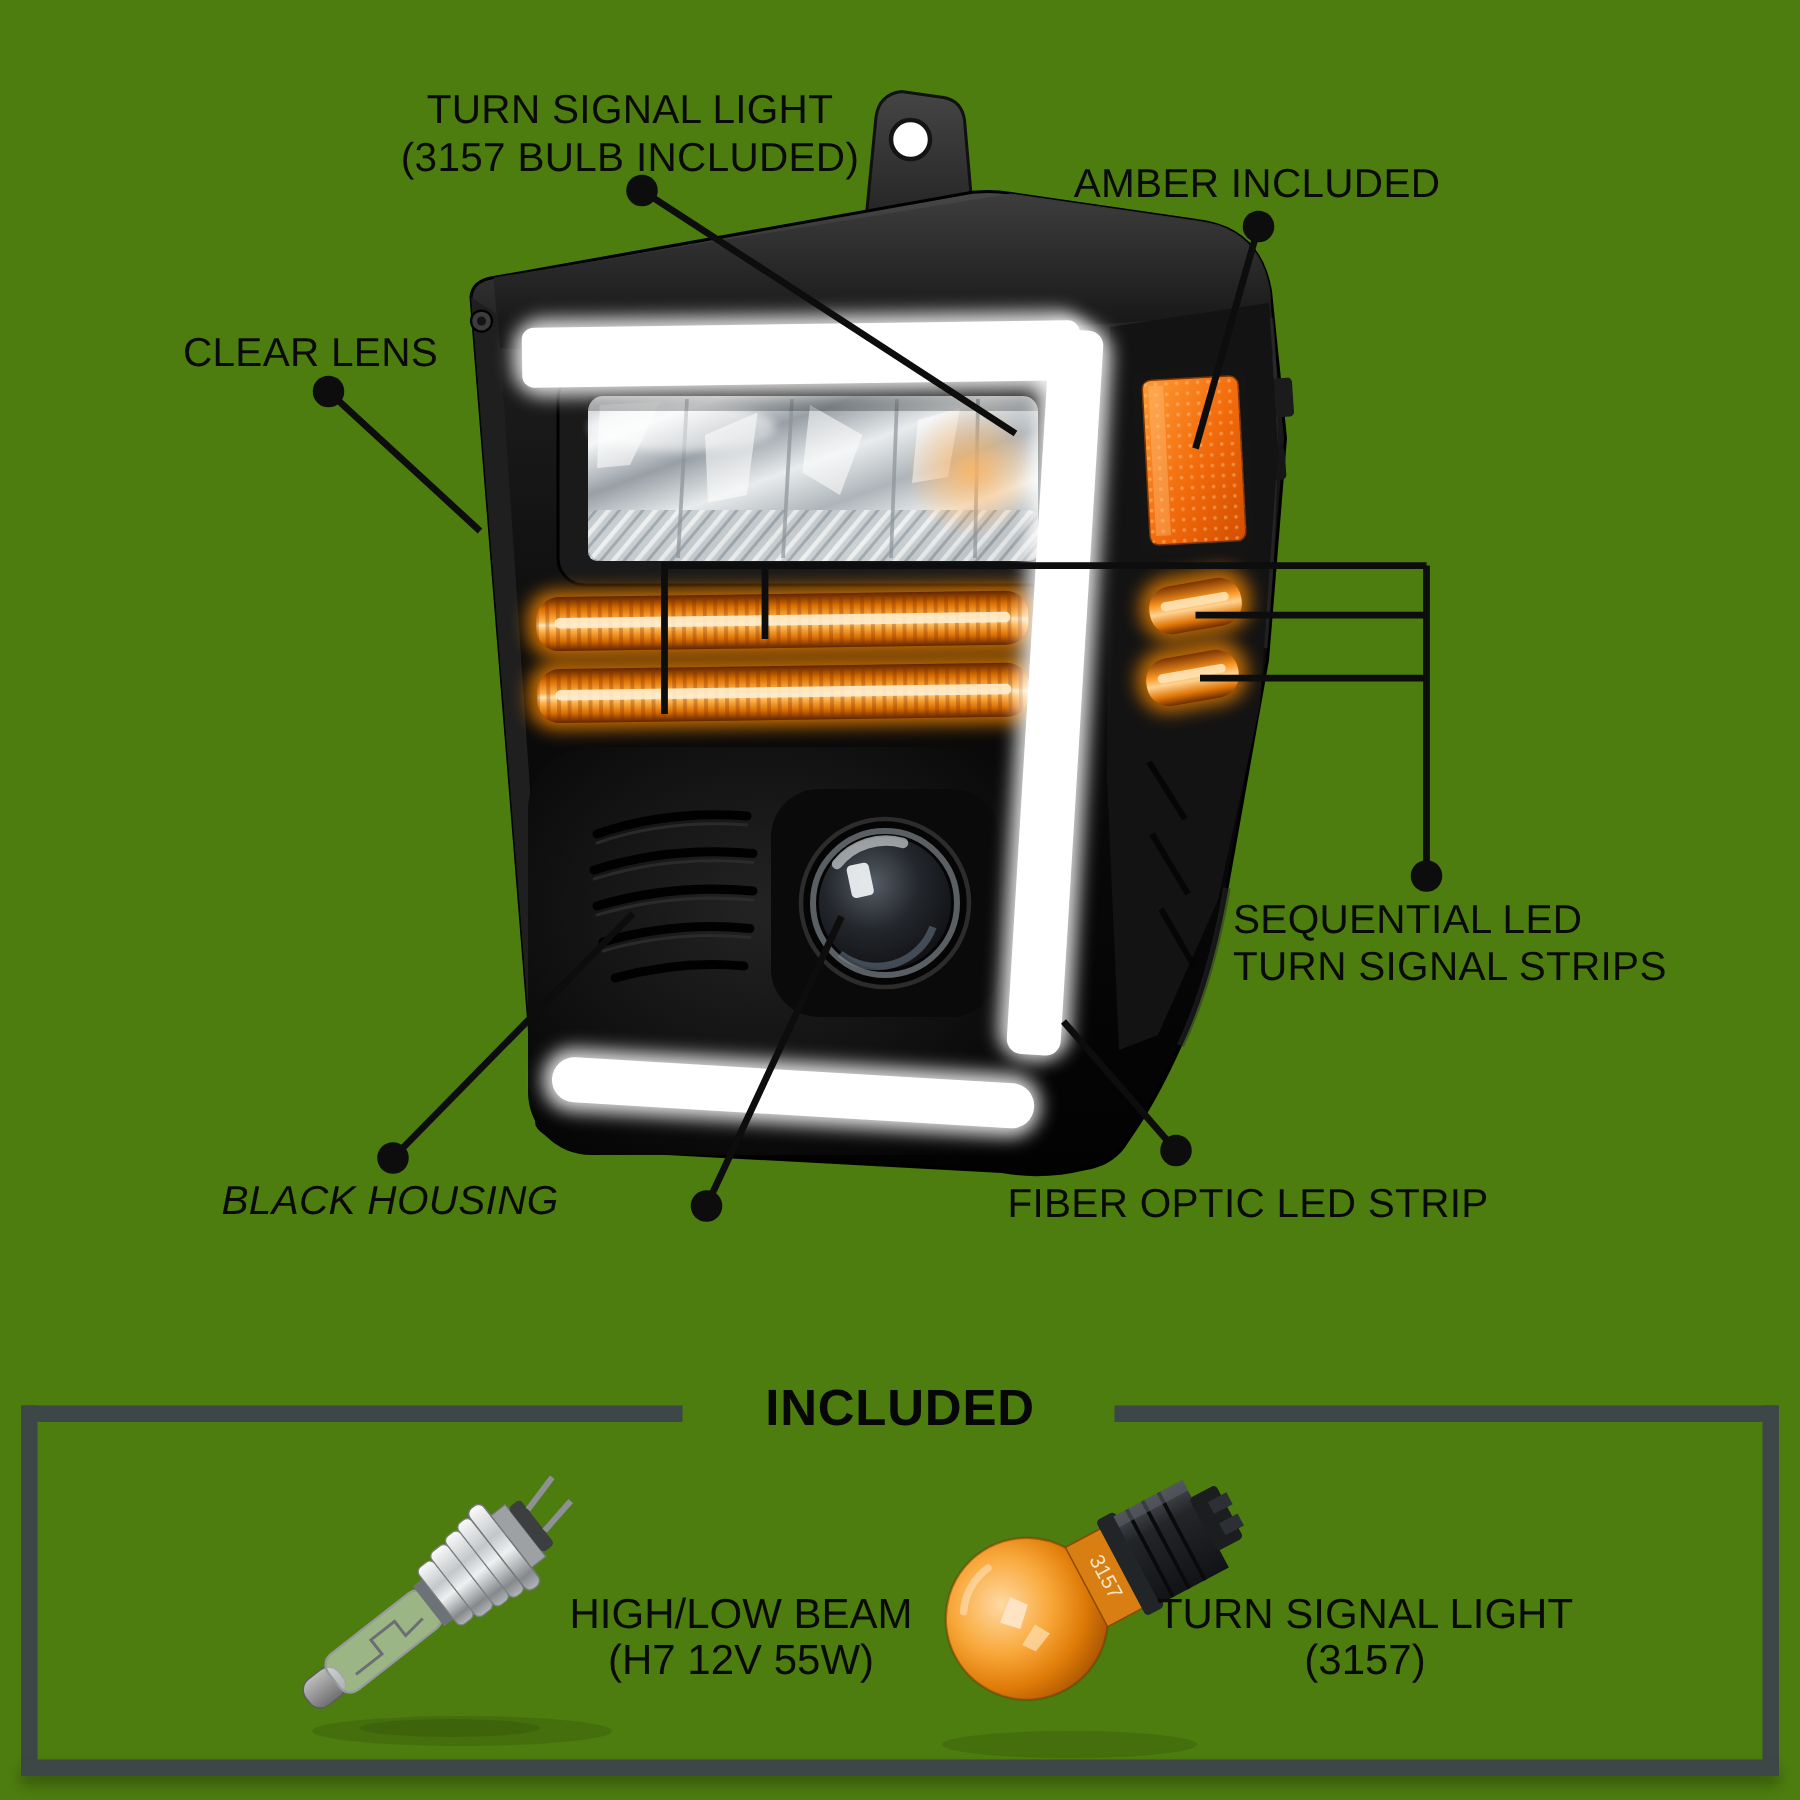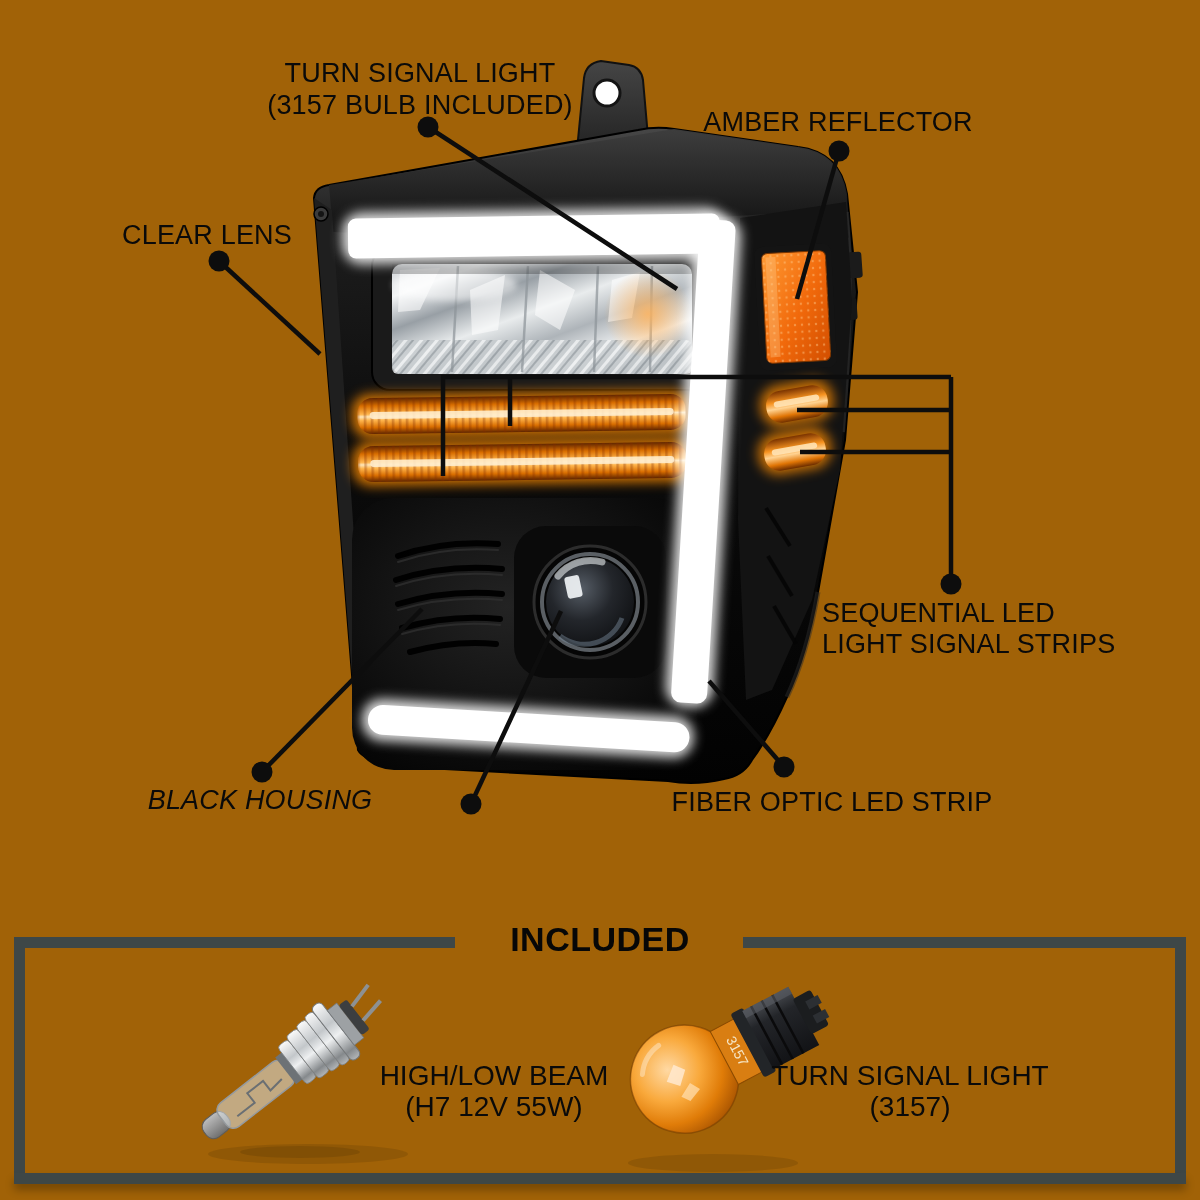--- a/index.html
+++ b/index.html
@@ -1,16 +1,16 @@
 <!DOCTYPE html>
 <html><head>
 <meta charset="utf-8">
 <style>
   html,body{margin:0;padding:0;background:#fff;}
-  .stage{position:relative;width:1200px;height:1200px;background:#a16207;
+  .stage{position:relative;width:1200px;height:1200px;background:#4d7c0f;
          font-family:"Liberation Sans",sans-serif;overflow:hidden;}
   svg{display:block;}
   .abs{position:absolute;}
   .lbl{position:absolute;font-size:27px;line-height:32px;color:#0a0a0a;
        white-space:nowrap;letter-spacing:.2px;}
   .lbl.center{transform:translateX(-50%);text-align:center;}
   .lbl.leftalign{text-align:left;}
   .inc-title{position:absolute;left:600px;top:918px;transform:translateX(-50%);
              font-size:34px;line-height:42px;font-weight:bold;color:#070707;
              letter-spacing:.5px;white-space:nowrap;z-index:6;}
@@ -249,30 +249,30 @@
       </g>
     </g>
   </svg>
 
   <div class="lbl center" style="left:420px;top:57px;">
     <div>TURN SIGNAL LIGHT</div>
     <div>(3157 BULB INCLUDED)</div>
   </div>
 
   <div class="lbl center" style="left:838px;top:106px;">
-    <div>AMBER REFLECTOR</div>
+    <div>AMBER INCLUDED</div>
   </div>
 
   <div class="lbl center" style="left:207px;top:219px;">
     <div>CLEAR LENS</div>
   </div>
 
   <div class="lbl leftalign" style="left:822px;top:598px;line-height:31px;">
     <div>SEQUENTIAL LED</div>
-    <div>LIGHT SIGNAL STRIPS</div>
+    <div>TURN SIGNAL STRIPS</div>
   </div>
 
   <div class="lbl center" style="left:260px;top:784px;font-style:italic;">
     <div>BLACK HOUSING</div>
   </div>
 
 
   <div class="lbl center" style="left:786px;top:786px;margin-left:46px;">
     <div>FIBER OPTIC LED STRIP</div>
   </div>

